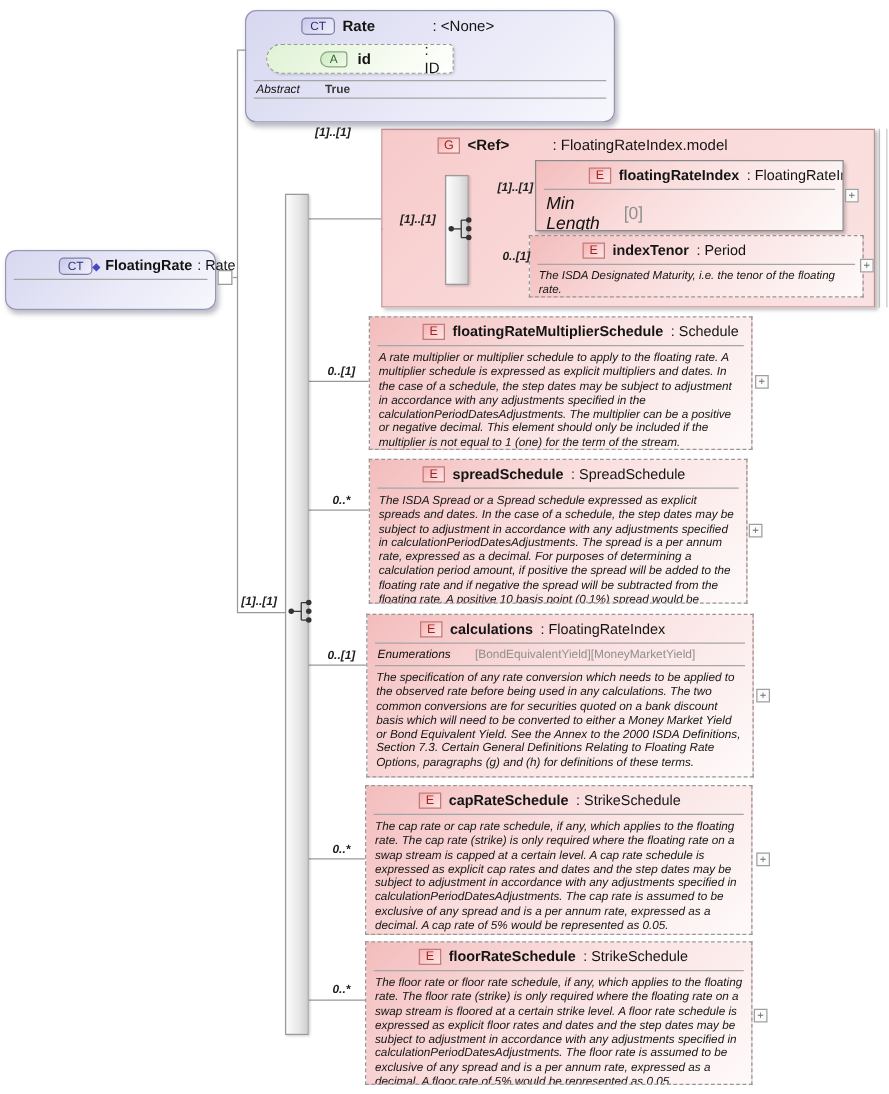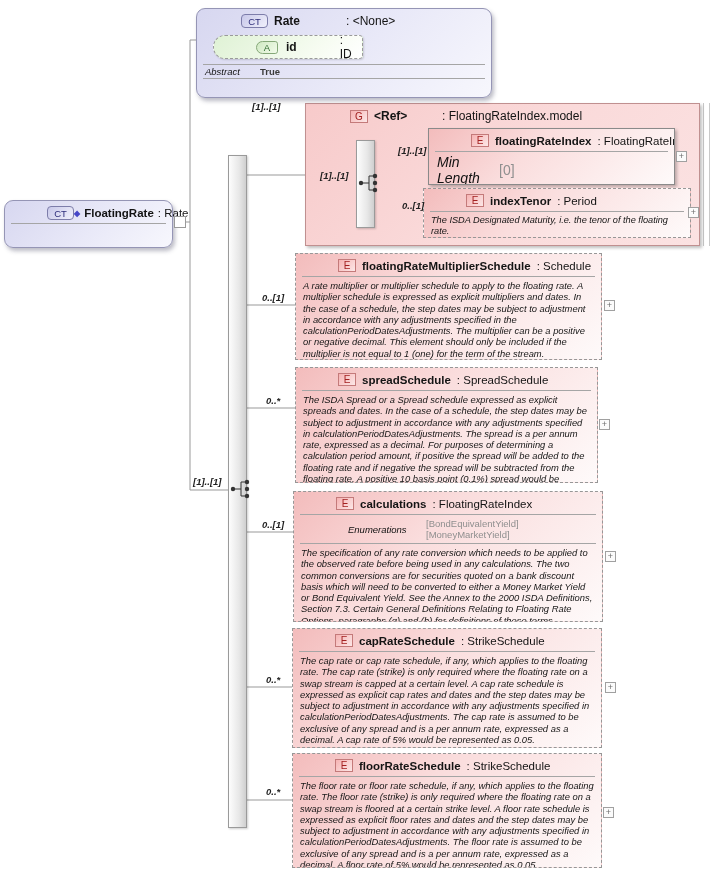--- a/index.html
+++ b/index.html
@@ -27,21 +27,21 @@
   .badge-suffix{font-size:8px;color:#4646c8;margin-left:-4px;}
 
   .sep{border-top:1px solid #a5a5a5;margin:1px 6px 0 6px;}
   .desc{font-style:italic;font-size:9.4px;line-height:11.3px;color:#151515;
         padding:3px 7px 3px 7px;}
   .facet-row{display:flex;align-items:center;font-size:9.5px;padding:1px 8px 0 8px;color:#111;}
   .facet-label{font-style:italic;flex:0 0 62px;}
   .facet-label.wide{flex:0 0 78px;}
   .facet-value{color:#8f8f8f;}
   .facet-value.strong{color:#3a3a3a;font-weight:bold;}
-  .enum-vals{color:#8f8f8f;display:flex;flex-direction:column;gap:0px;}
+  .enum-vals{color:#8f8f8f;display:flex;flex-direction:row;gap:0px;}
 
   
   .pink-box{position:absolute;background:linear-gradient(135deg,#f3bcbc 0%,#fadddd 40%,#fefafa 100%);
             border:1px dashed #979797;z-index:2;box-sizing:border-box;overflow:hidden;}
   .pink-box.solid{border:1px solid #8a8a8a;box-shadow:2px 2px 3px rgba(0,0,0,.25);}
   .group-box{position:absolute;background:linear-gradient(135deg,#f7caca 0%,#fadada 50%,#fbe2e2 100%);
              border:1px solid #c09090;box-shadow:2px 2px 3px rgba(0,0,0,.25);z-index:1;box-sizing:border-box;}
 
   
   .attr-capsule{position:relative;margin:4px 0 0 16px;width:150px;height:24px;
@@ -202,21 +202,21 @@
   <div class="plus-box" style="left:599px;top:419px;">+</div>
 
   <div class="card" style="left:262px;top:519px;">0..[1]</div>
   <div class="pink-box" style="left:293px;top:491px;width:310px;height:131px;">
     <div class="box-header small">
       <span class="badge badge-e">E</span>
       <span class="hdr-name">calculations</span>
       <span class="hdr-type">: FloatingRateIndex</span>
     </div>
     <div class="sep"></div>
-    <div class="facet-row" style="padding-top:3px;padding-bottom:2px;margin-left:46px;">
+    <div class="facet-row" style="padding-top:3px;padding-bottom:2px;">
       <span class="facet-label wide">Enumerations</span>
       <span class="enum-vals">
         <span>[BondEquivalentYield]</span>
         <span>[MoneyMarketYield]</span>
       </span>
     </div>
     <div class="sep"></div>
     <div class="desc">The specification of any rate conversion which needs to be applied to the observed rate before being used in any calculations. The two common conversions are for securities quoted on a bank discount basis which will need to be converted to either a Money Market Yield or Bond Equivalent Yield. See the Annex to the 2000 ISDA Definitions, Section 7.3. Certain General Definitions Relating to Floating Rate Options, paragraphs (g) and (h) for definitions of these terms.</div>
   </div>
   <div class="plus-box" style="left:605px;top:551px;">+</div>

